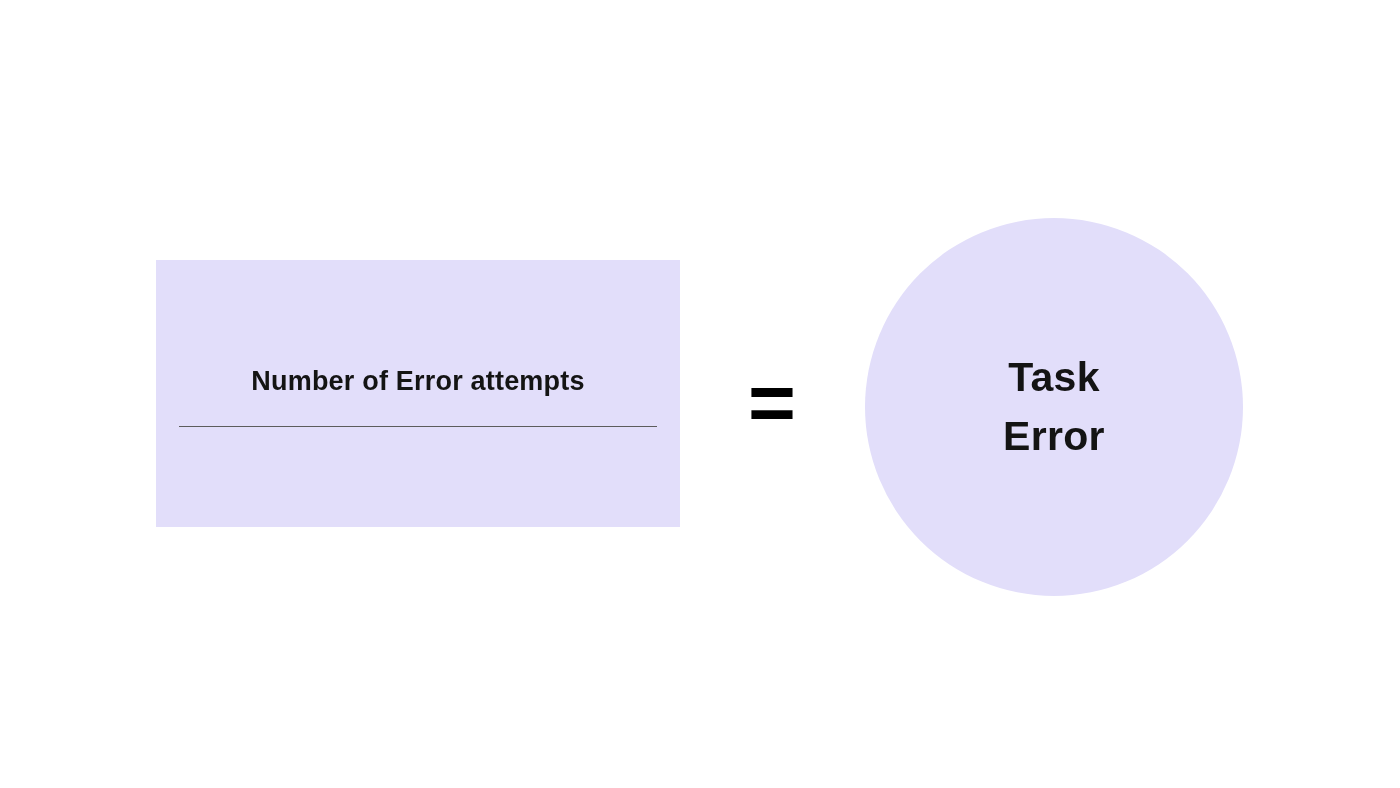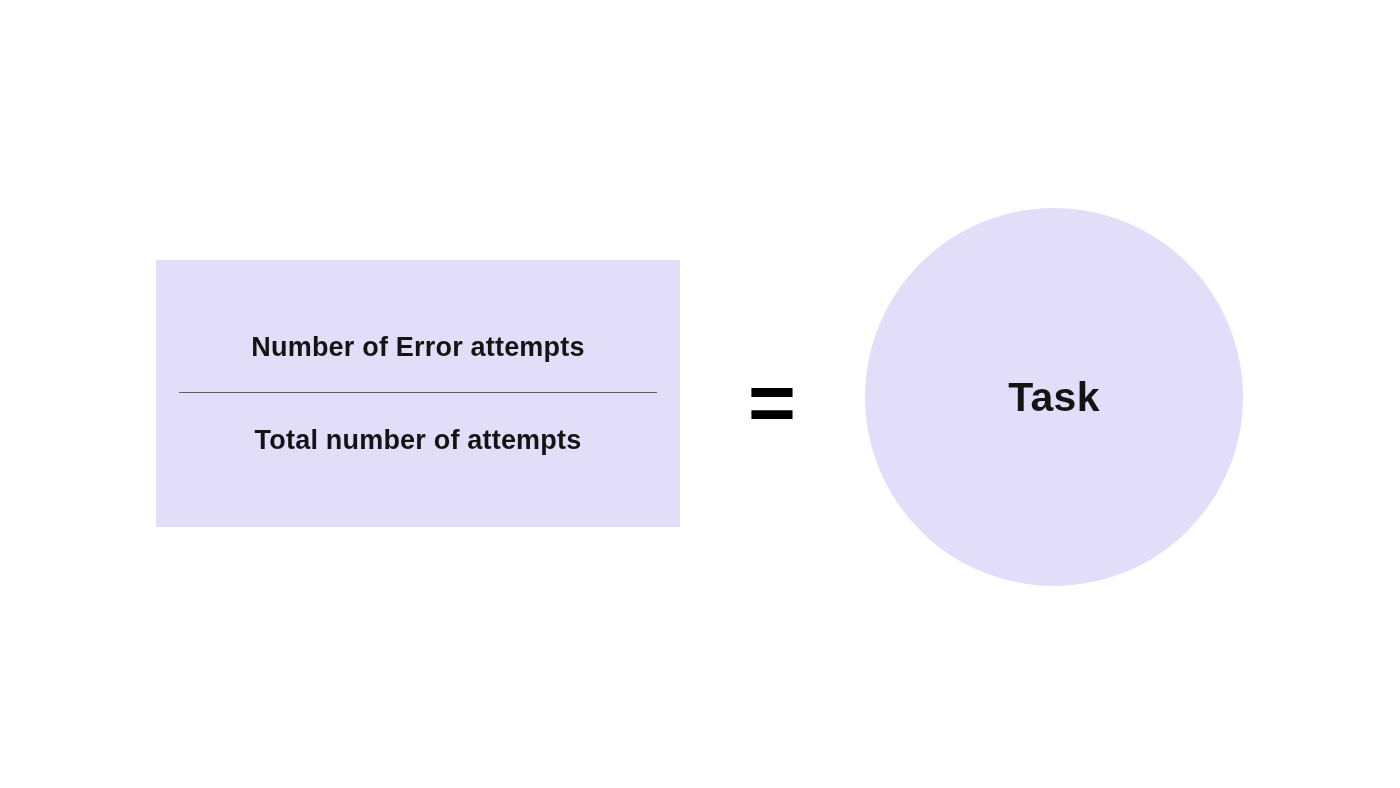--- a/index.html
+++ b/index.html
@@ -59,21 +59,21 @@
     font-size: 82px;
     font-weight: 700;
     color: #000000;
     line-height: 1;
   }
 
   
   .circle {
     position: absolute;
     left: 865px;
-    top: 208px;
+    top: 218px;
     width: 378px;
     height: 378px;
     border-radius: 50%;
     background: var(--shape-fill, #e2defa);
     display: flex;
     flex-direction: column;
     align-items: center;
     justify-content: center;
   }
   .circle-line {
@@ -86,22 +86,22 @@
   }
 </style>
 </head>
 <body>
 
 <div class="canvas">
 
   <div class="fraction-box">
     <div class="fraction-line-text numerator">Number of Error attempts</div>
     <div class="divider"></div>
-    <div class="fraction-line-text denominator">Total number of attempts</div>
   </div>
 
   <div class="equals">=</div>
 
   <div class="circle">
     <div class="circle-line">Task</div>
+    <div class="circle-line">Error</div>
   </div>
 
 </div>
 
 </body></html>

